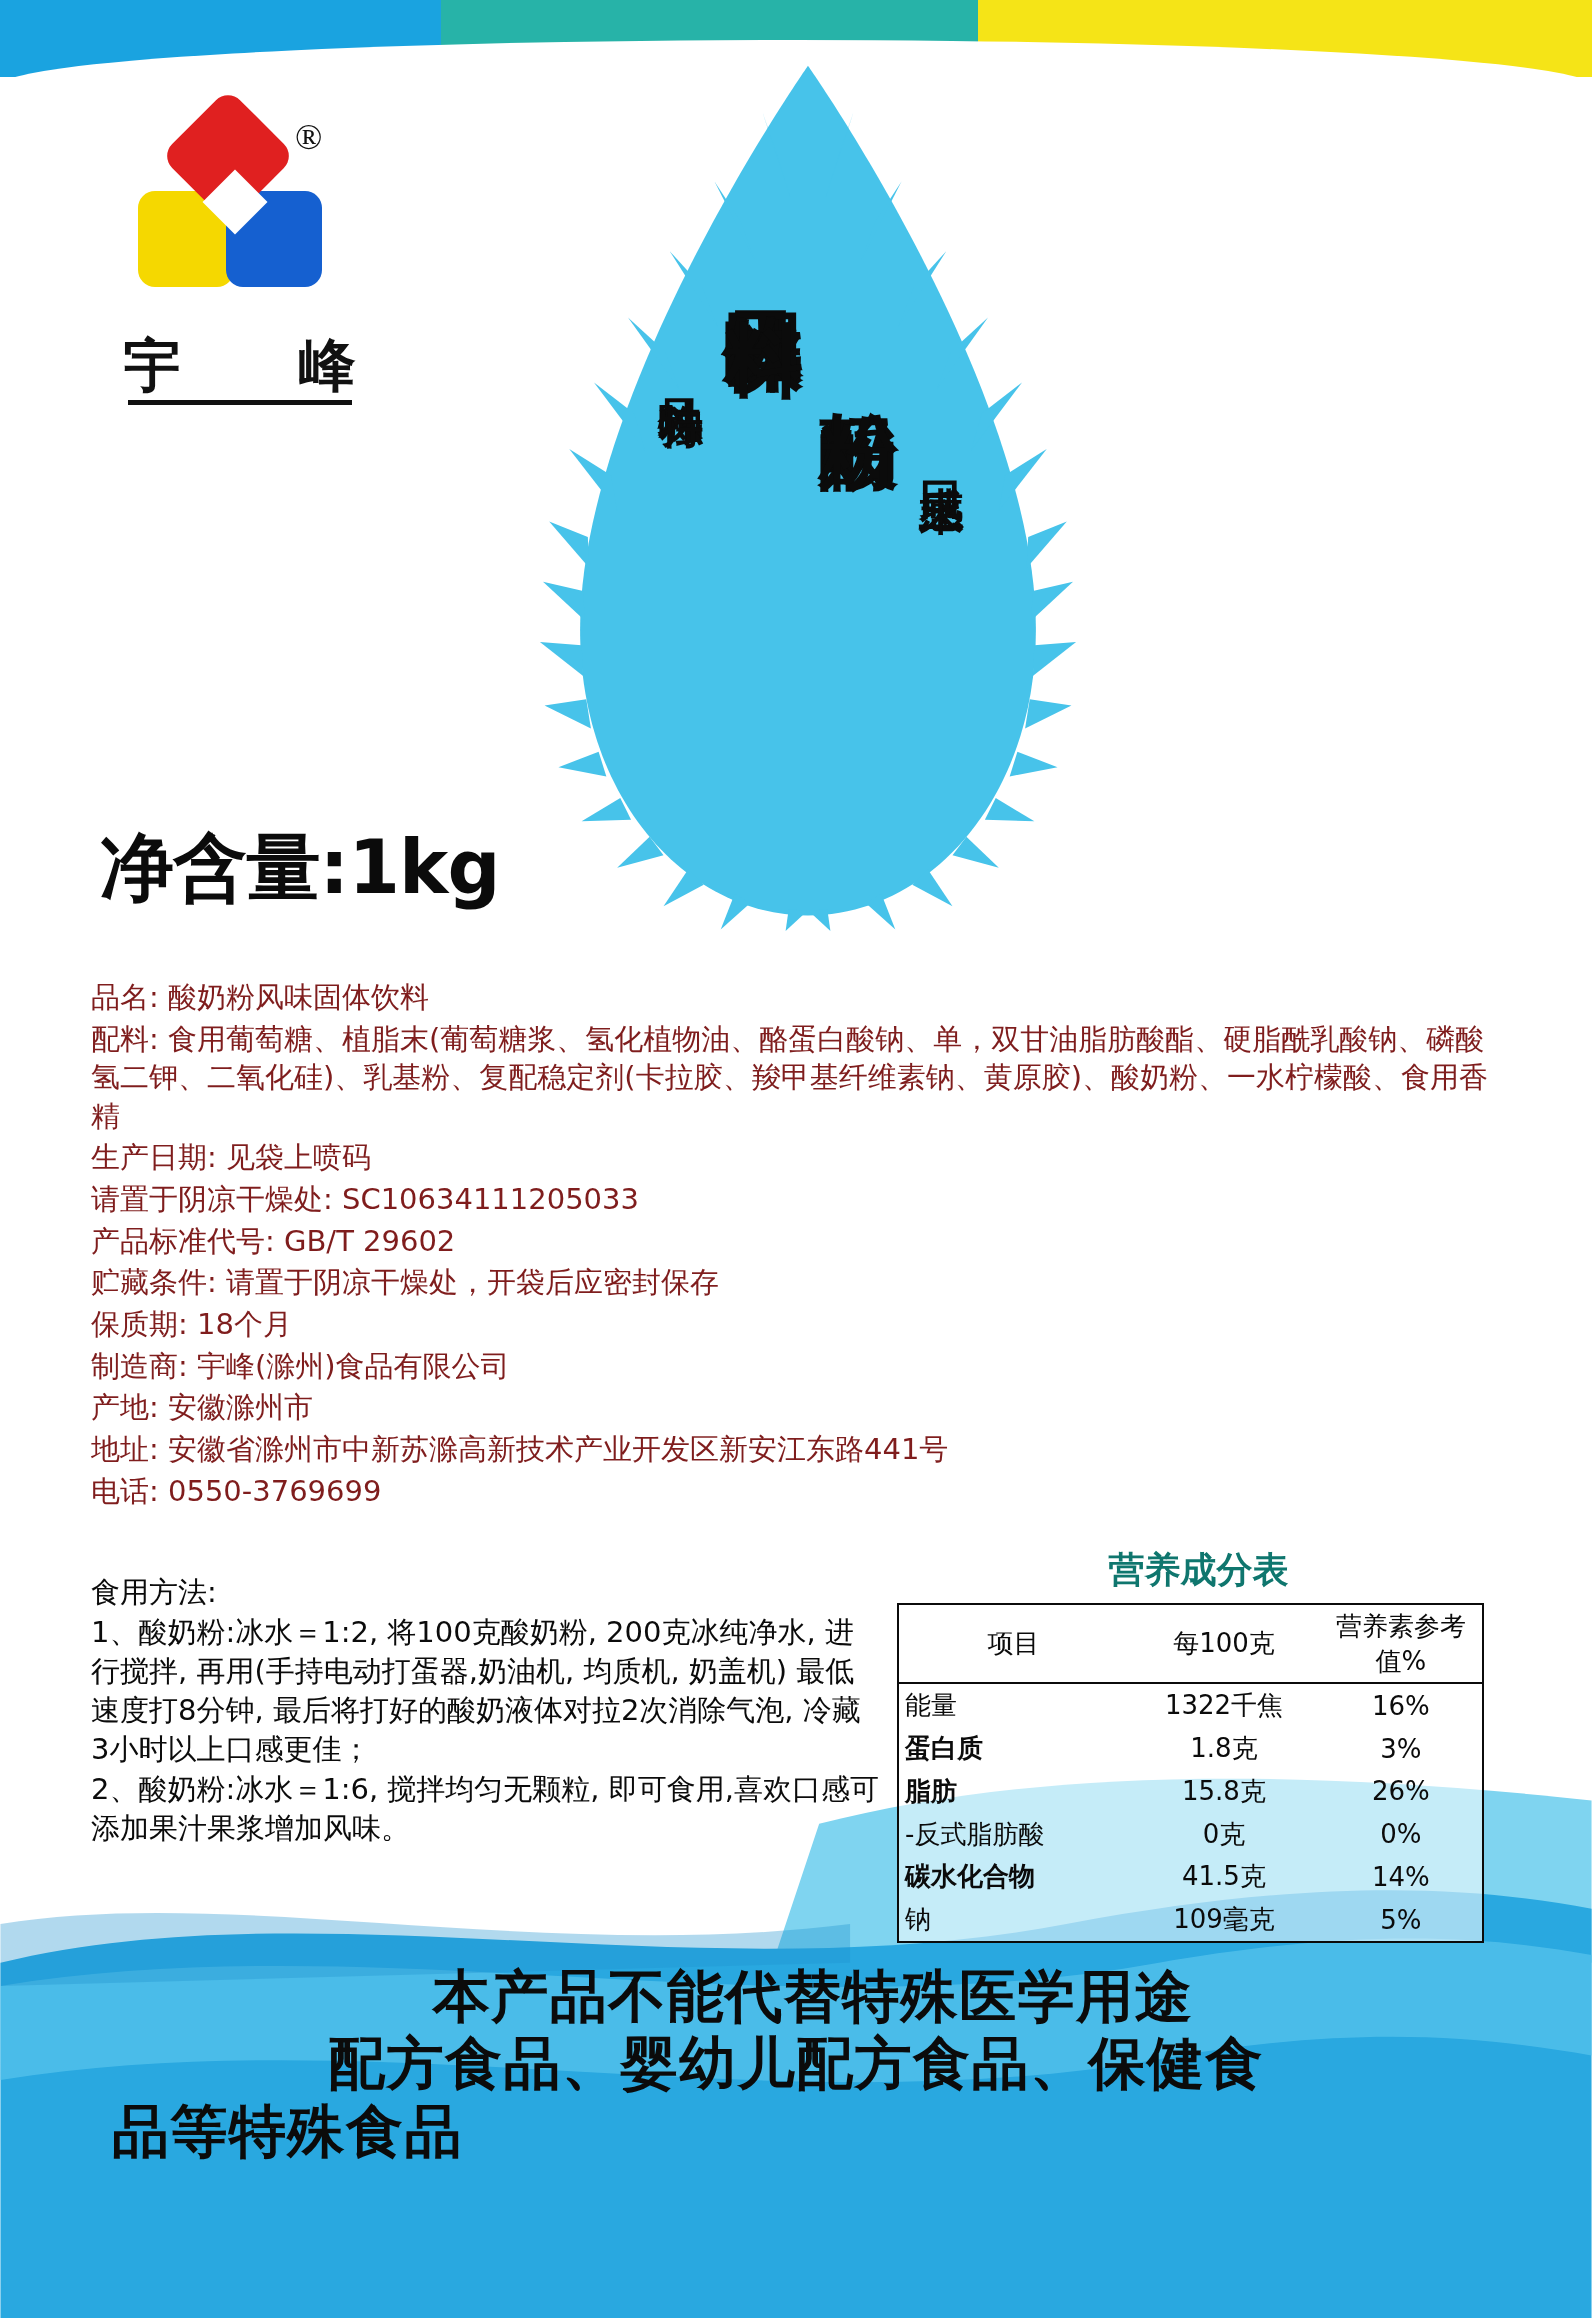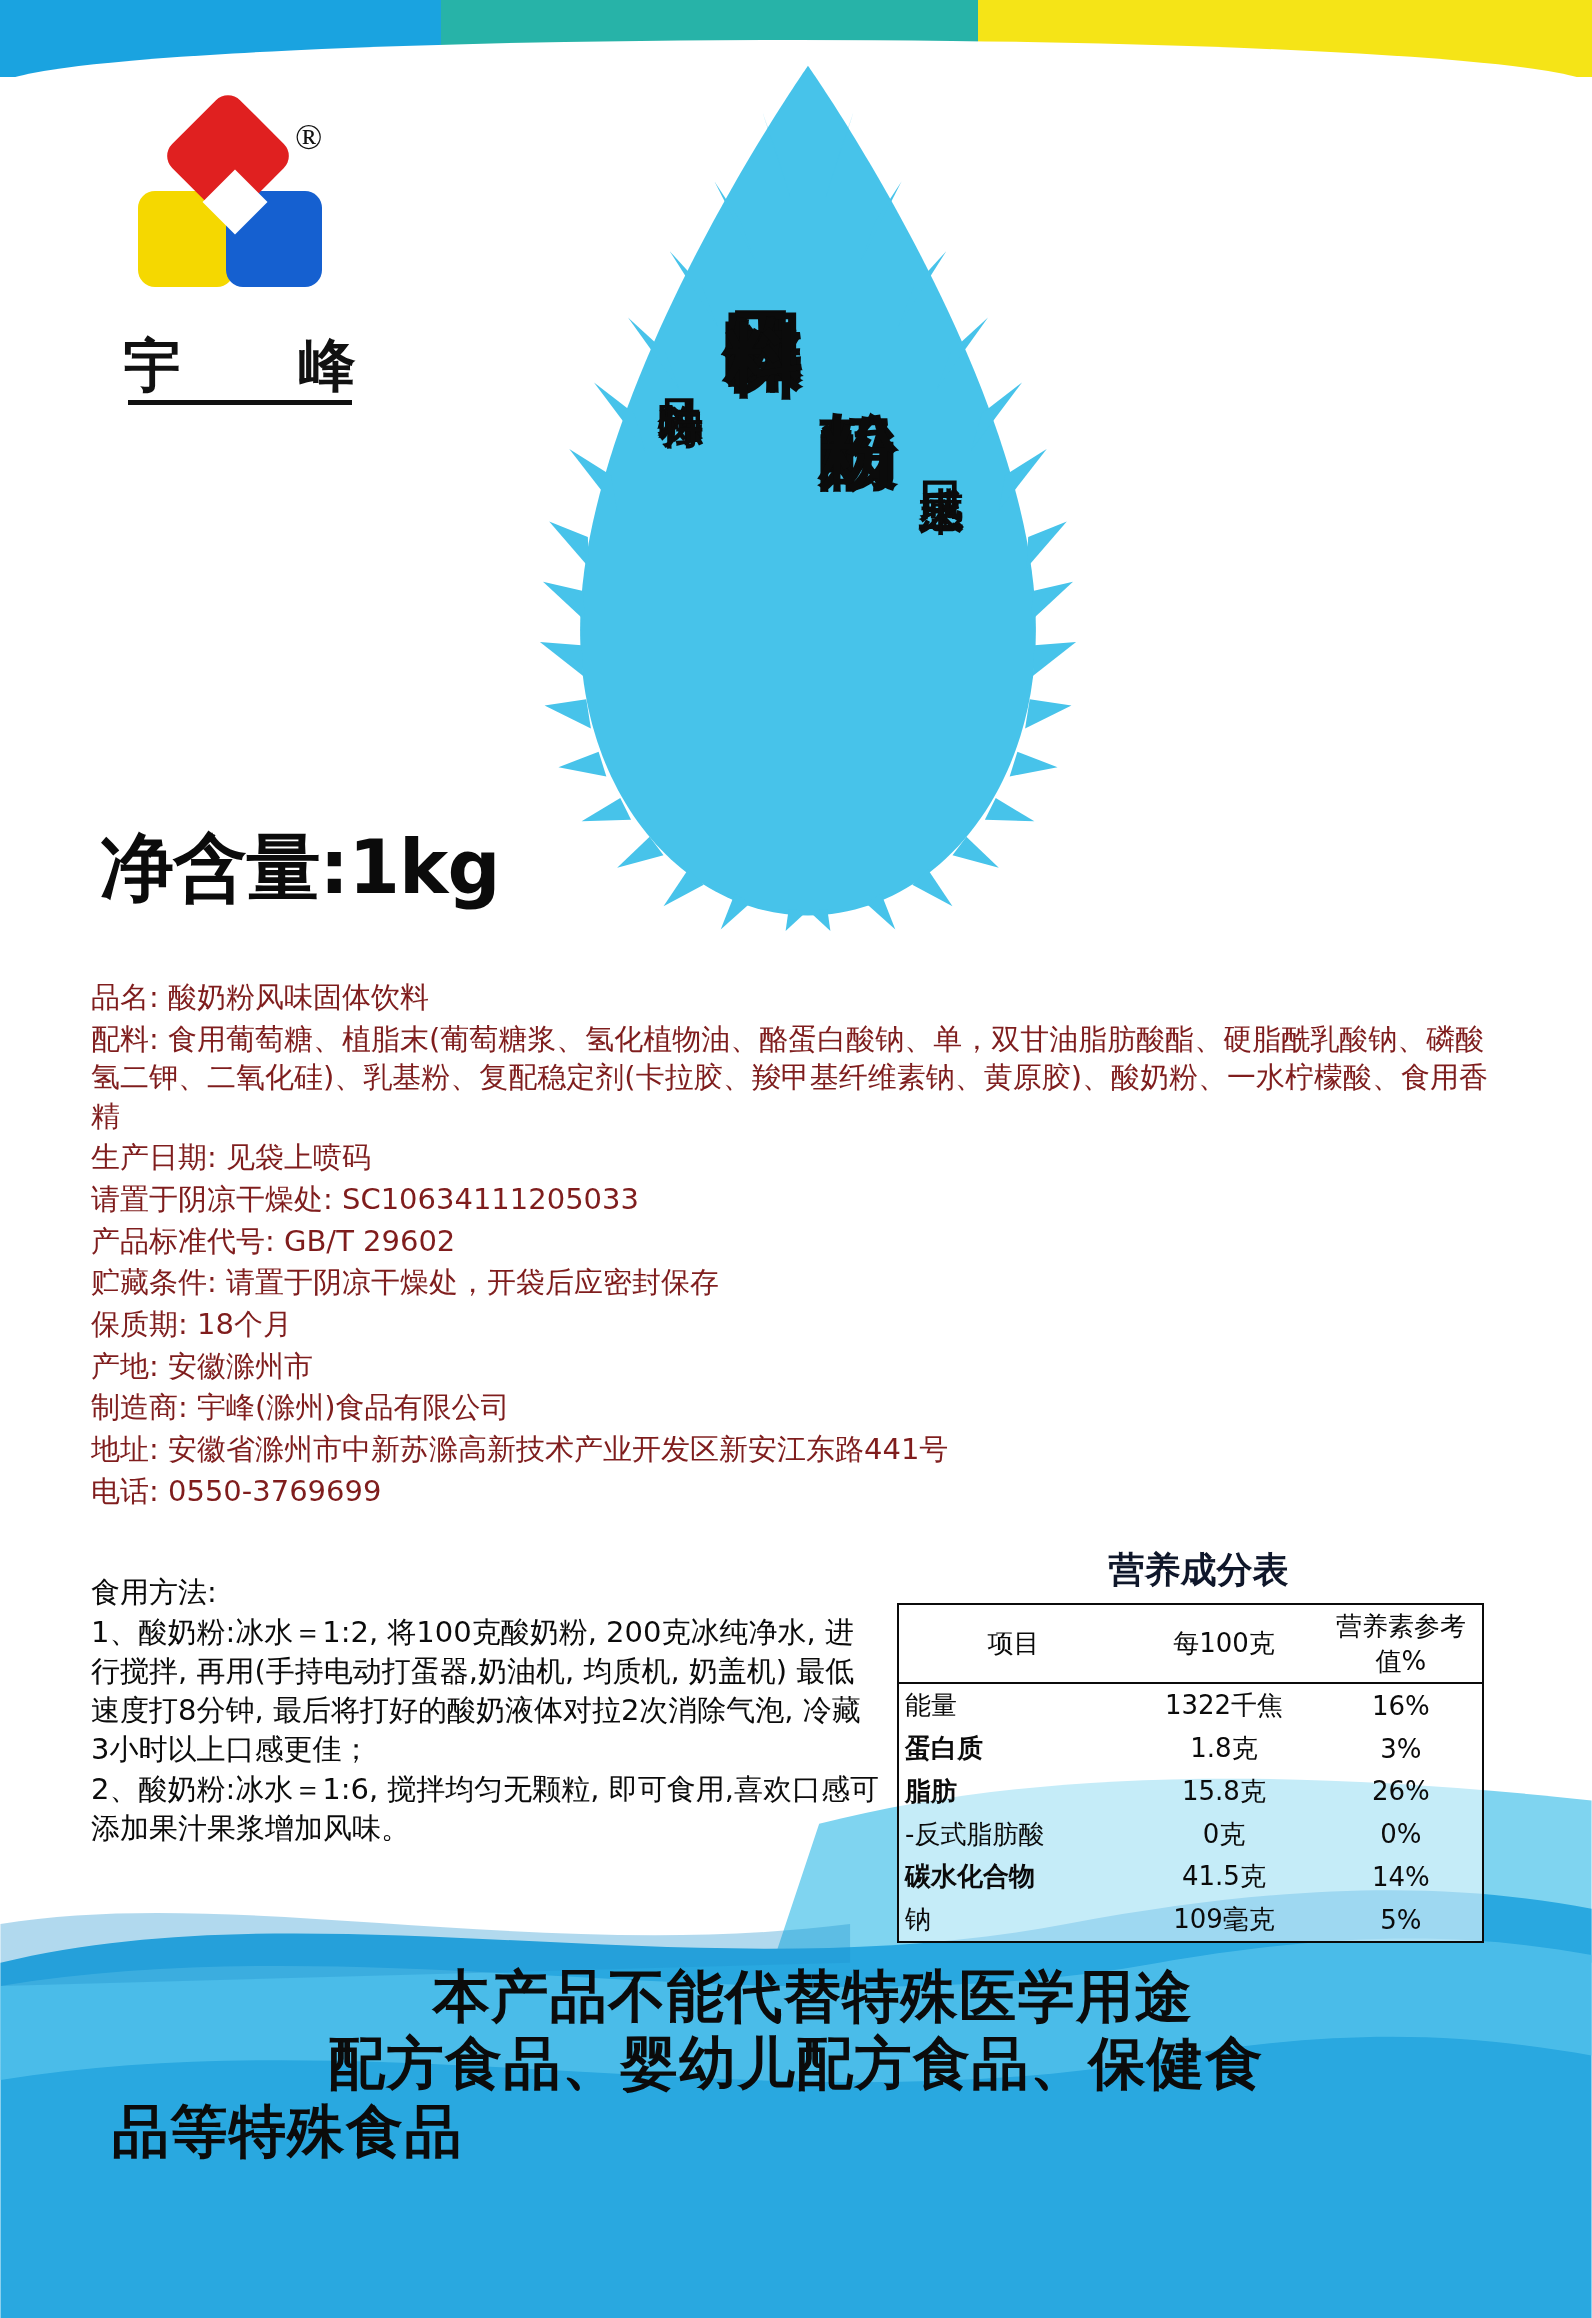--- a/index.html
+++ b/index.html
@@ -213,21 +213,21 @@
     left: 897px;
     top: 1546px;
     width: 603px;
   }
   .nutrition h3 {
     margin: 0 0 7.7px 0;
     text-align: center;
     font-size: 36px;
     font-weight: bold;
     font-family: "DejaVu Sans", sans-serif;
-    color: #0f172a;
+    color: #0f766e;
   }
   .nutrition table {
     width: 587px;
     border-collapse: collapse;
     background: rgba(255,255,255,0.55);
     border: 2.3px solid #0b0b0b;
     font-family: "DejaVu Sans", sans-serif;
   }
   .nutrition th, .nutrition td {
     font-size: 26px;
@@ -358,22 +358,22 @@
 <div class="net-weight">净含量:1kg</div>
 
 <div class="info">
   <p>品名: 酸奶粉风味固体饮料</p>
   <p class="ingredients">配料: 食用葡萄糖、植脂末(葡萄糖浆、氢化植物油、酪蛋白酸钠、单，双甘油脂肪酸酯、硬脂酰乳酸钠、磷酸氢二钾、二氧化硅)、乳基粉、复配稳定剂(卡拉胶、羧甲基纤维素钠、黄原胶)、酸奶粉、一水柠檬酸、食用香精</p>
   <p>生产日期: 见袋上喷码</p>
   <p>请置于阴凉干燥处: SC10634111205033</p>
   <p>产品标准代号: GB/T 29602</p>
   <p>贮藏条件: 请置于阴凉干燥处，开袋后应密封保存</p>
   <p>保质期: 18个月</p>
+  <p>制造商: 宇峰(滁州)食品有限公司</p>
   <p>产地: 安徽滁州市</p>
-  <p>制造商: 宇峰(滁州)食品有限公司</p>
   <p>地址: 安徽省滁州市中新苏滁高新技术产业开发区新安江东路441号</p>
   <p>电话: 0550-3769699</p>
 </div>
 
 <div class="usage">
   <p>食用方法:</p>
   <p>1、酸奶粉:冰水＝1:2, 将100克酸奶粉, 200克冰纯净水, 进行搅拌, 再用(手持电动打蛋器,奶油机, 均质机, 奶盖机) 最低速度打8分钟, 最后将打好的酸奶液体对拉2次消除气泡, 冷藏3小时以上口感更佳；</p>
   <p>2、酸奶粉:冰水＝1:6, 搅拌均匀无颗粒, 即可食用,喜欢口感可添加果汁果浆增加风味。</p>
 </div>
 

